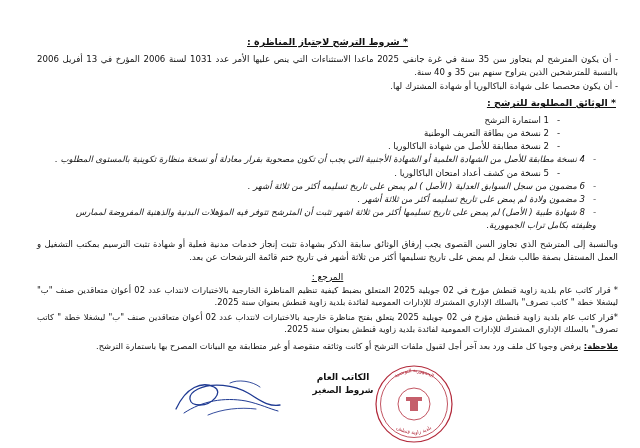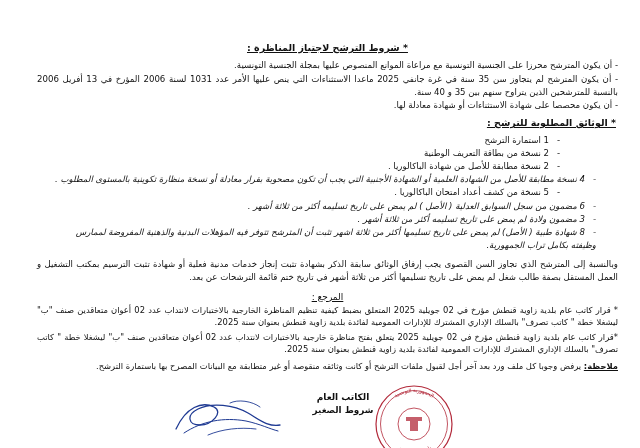--- a/index.html
+++ b/index.html
@@ -15,21 +15,20 @@
     color: #111111;
     position: relative;
   }
   .page {
     position: absolute;
     inset: 0;
     padding: 36px 22px 0 37px;
     box-sizing: border-box;
     direction: rtl;
     text-align: right;
-    margin-top: 6px;
   }
   .section-head {
     font-size: 9.5px;
     font-weight: bold;
     text-decoration: underline;
     text-align: center;
     margin: 0 0 4px 0;
     line-height: 1.35;
   }
   .head-right {
@@ -129,23 +128,22 @@
     fill: #b2293a;
   }
 </style>
 </head>
 <body>
 
 <div class="page">
 
   <div class="section-head">* شروط الترشح لاجتياز المناظرة :</div>
 
-  <div class="para">- أن يكون المترشح محرزا على الجنسية التونسية مع مراعاة الموانع المنصوص عليها بمجلة الجنسية التونسية.</div>
   <div class="para">- أن يكون المترشح لم يتجاوز سن 35 سنة في غرة جانفي 2025 ماعدا الاستثناءات التي ينص عليها الأمر عدد 1031 لسنة 2006 المؤرخ في 13 أفريل 2006 بالنسبة للمترشحين الذين يتراوح سنهم بين 35 و 40 سنة.</div>
-  <div class="para">- أن يكون محصصا على شهادة الاستثناءات أو شهادة معادلة لها.</div>
+  <div class="para">- أن يكون محصصا على شهادة الباكالوريا أو شهادة المشترك لها.</div>
 
   <div class="block-gap-sm"></div>
 
   <div class="section-head head-right">* الوثائق المطلوبة للترشح :</div>
 
   <ul class="list">
     <li><span class="dash">-</span><span>1 استمارة الترشح</span></li>
     <li><span class="dash">-</span><span>2 نسخة من بطاقة التعريف الوطنية</span></li>
     <li><span class="dash">-</span><span>2 نسخة مطابقة للأصل من شهادة الباكالوريا .</span></li>
     <li class="wide"><span class="dash">-</span><span>4 نسخة مطابقة للأصل من الشهادة العلمية أو الشهادة الأجنبية التي يجب أن تكون مصحوبة بقرار معادلة أو نسخة منظارة تكوينية بالمستوى المطلوب .</span></li>

